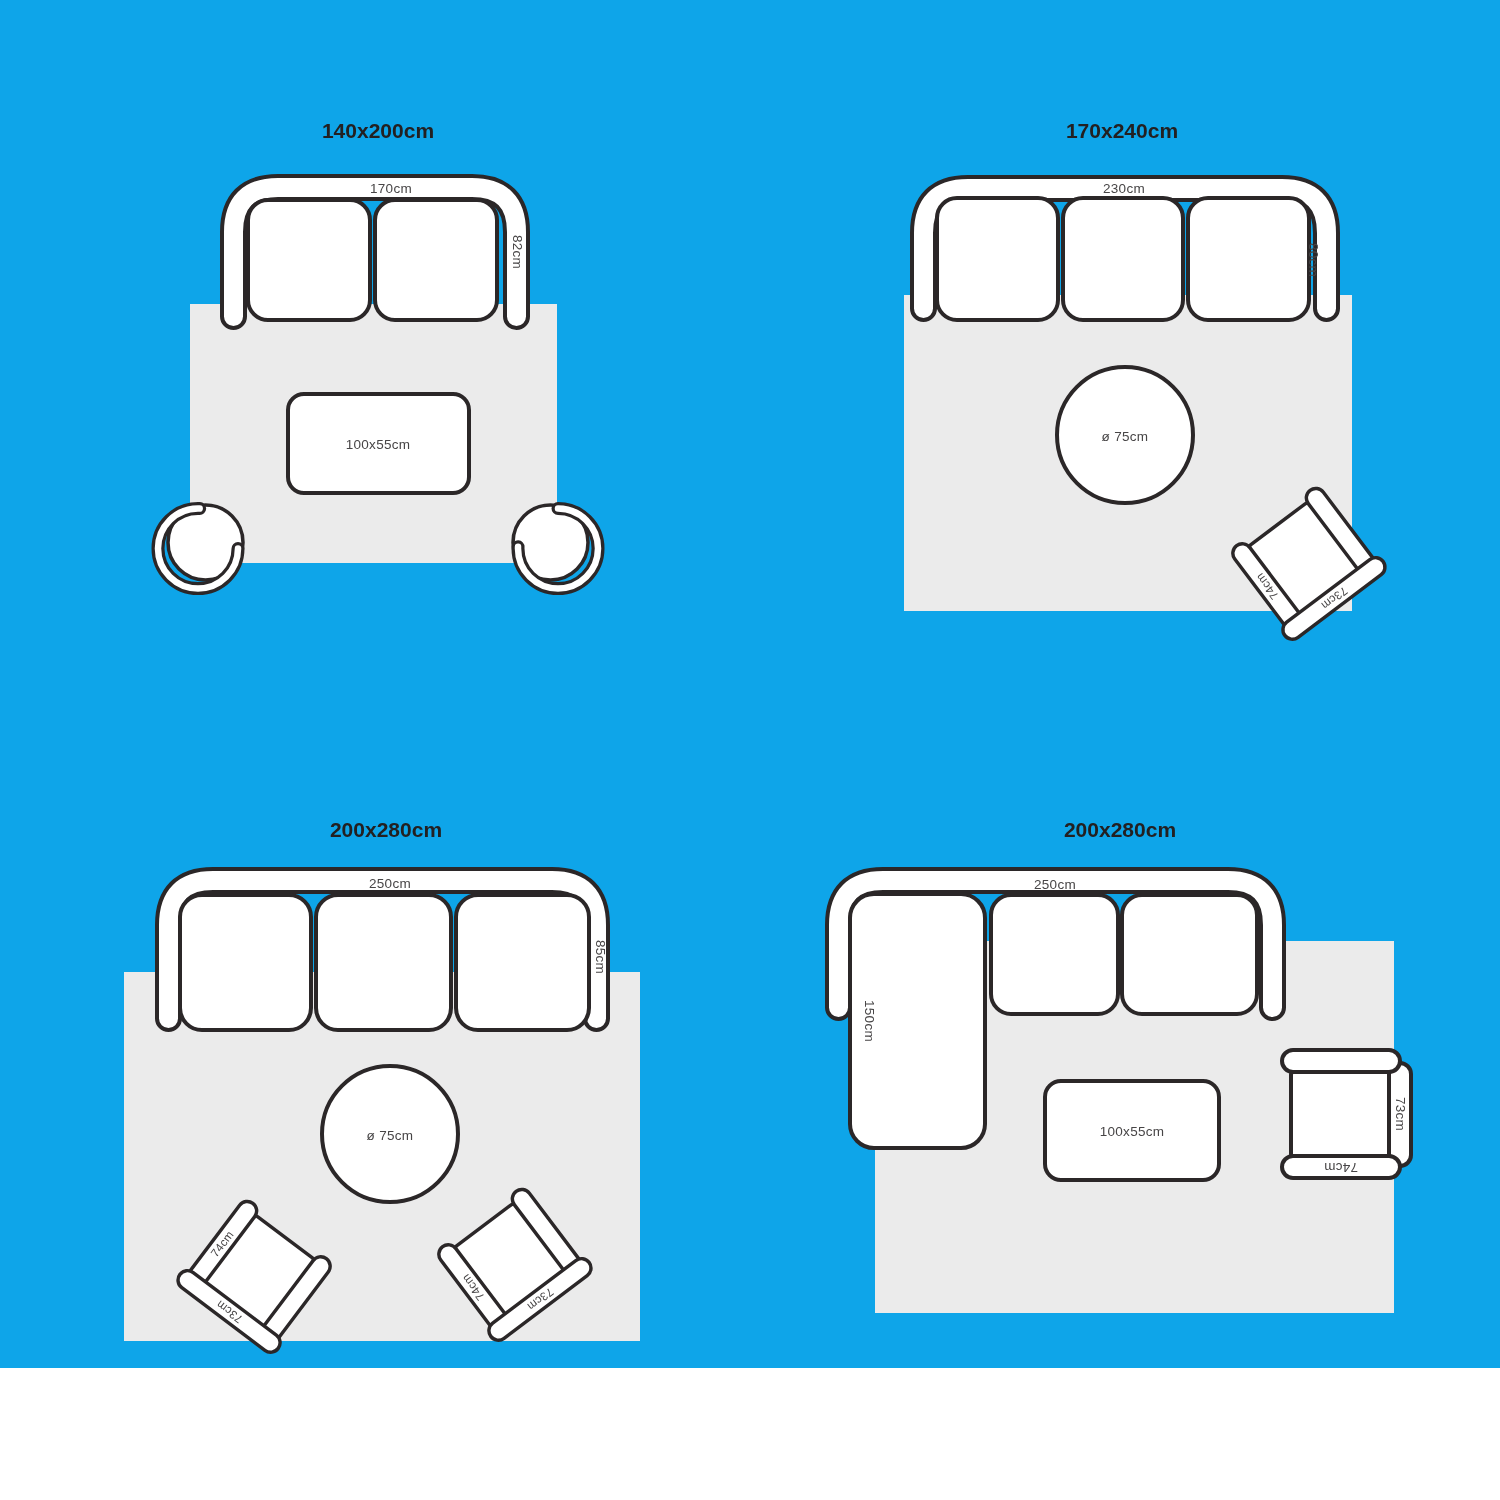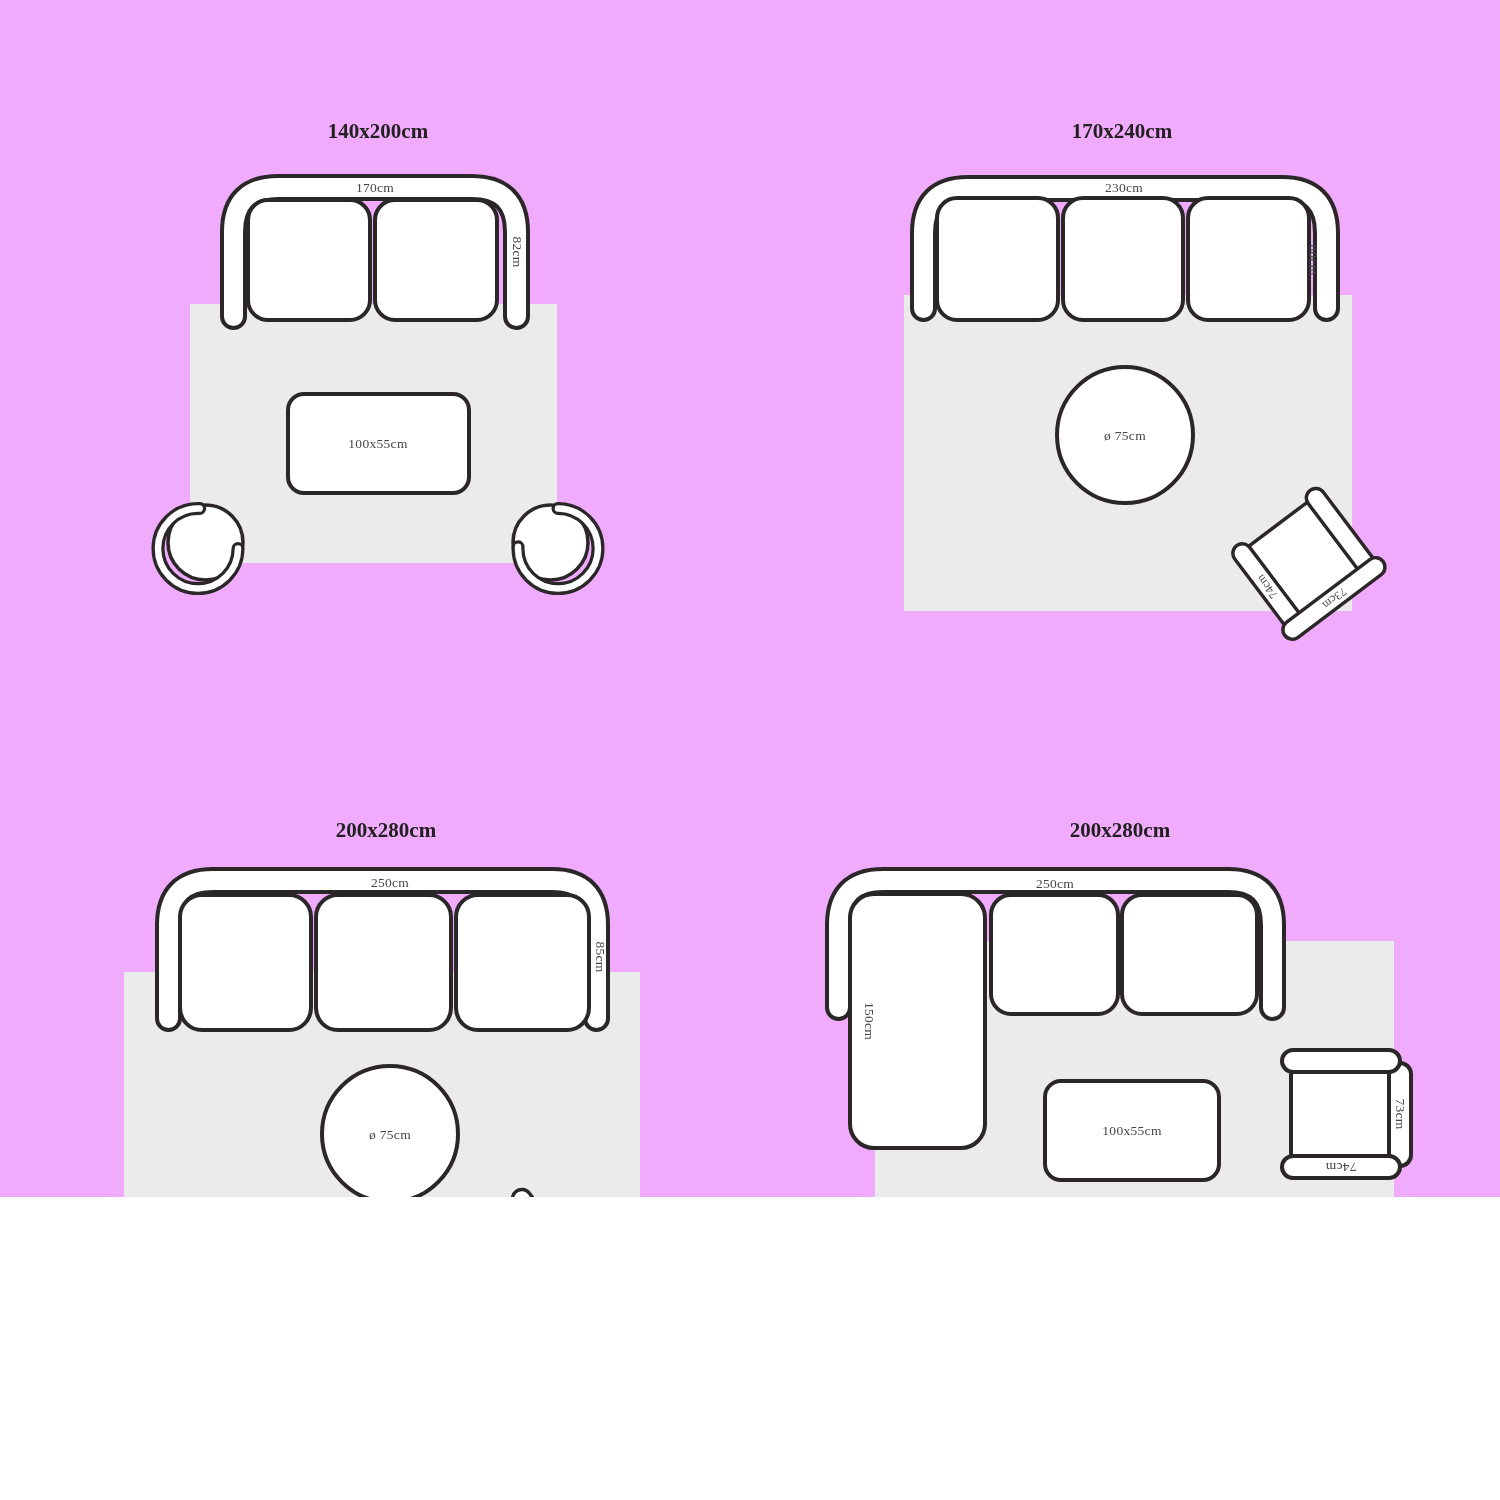--- a/index.html
+++ b/index.html
@@ -3,22 +3,22 @@
 <meta charset="utf-8">
 <style>
   :root{
     --line:#2b2728;
     --rug:#ebebeb;
     --label:#474546;
     --title:#232021;
   }
   html,body{margin:0;padding:0;background:#fff;}
   .canvas{
-    position:relative;width:1500px;height:1197px;background:#f0abfc;overflow:hidden;
-    font-family:Liberation Serif, serif;
+    position:relative;width:1500px;height:1368px;background:#0ea5e9;overflow:hidden;
+    font-family:Liberation Sans, sans-serif;
   }
   .panel-title{
     position:absolute;transform:translate(-50%,-50%);
     font-size:21px;font-weight:bold;color:var(--title);white-space:nowrap;
   }
   .lbl{
     position:absolute;transform:translate(-50%,-50%);
     font-size:13.5px;color:var(--label);white-space:nowrap;letter-spacing:.3px;
   }
   .lbl.v{transform:translate(-50%,-50%) rotate(90deg);}
@@ -55,21 +55,21 @@
   <section>
     <div class="panel-title" style="left:378px;top:131px;">140x200cm</div>
     <div class="rug" style="left:190px;top:304px;width:367px;height:259px;"></div>
 
     <svg class="sofa" style="left:220px;top:174px;" width="310" height="156" viewBox="0 0 310 156">
       <path d="M13.5 142.5 V58 Q13.5 13.5 58 13.5 H252 Q296.5 13.5 296.5 58 V142.5" fill="none" stroke="#2b2728" stroke-width="27" stroke-linecap="round"></path>
       <path d="M13.5 142.5 V58 Q13.5 13.5 58 13.5 H252 Q296.5 13.5 296.5 58 V142.5" fill="none" stroke="#ffffff" stroke-width="19" stroke-linecap="round"></path>
       <rect x="28" y="26" width="122" height="120" rx="20" fill="#fff" stroke="#2b2728" stroke-width="4"></rect>
       <rect x="155" y="26" width="122" height="120" rx="20" fill="#fff" stroke="#2b2728" stroke-width="4"></rect>
     </svg>
-    <div class="lbl" style="left:375px;top:188px;text-align:center;">170cm</div>
+    <div class="lbl" style="left:391px;top:188px;text-align:center;">170cm</div>
     <div class="lbl v" style="left:517px;top:252px;">82cm</div>
 
     <div class="ctable" style="left:286px;top:392px;width:185px;height:103px;"></div>
     <div class="lbl" style="left:378px;top:444px;">100x55cm</div>
 
     <svg class="roundchair" style="left:145px;top:492px;" width="118" height="118" viewBox="0 0 118 118">
       <circle cx="60.5" cy="50.5" r="37.5" fill="#fff" stroke="#2b2728" stroke-width="3.5"></circle>
       <circle cx="53" cy="56.5" r="40" fill="none" stroke="#2b2728" stroke-width="13" stroke-linecap="round" stroke-dasharray="189.9 61.4"></circle>
       <circle cx="53" cy="56.5" r="40" fill="none" stroke="#ffffff" stroke-width="6.5" stroke-linecap="round" stroke-dasharray="189.9 61.4"></circle>
     </svg>

